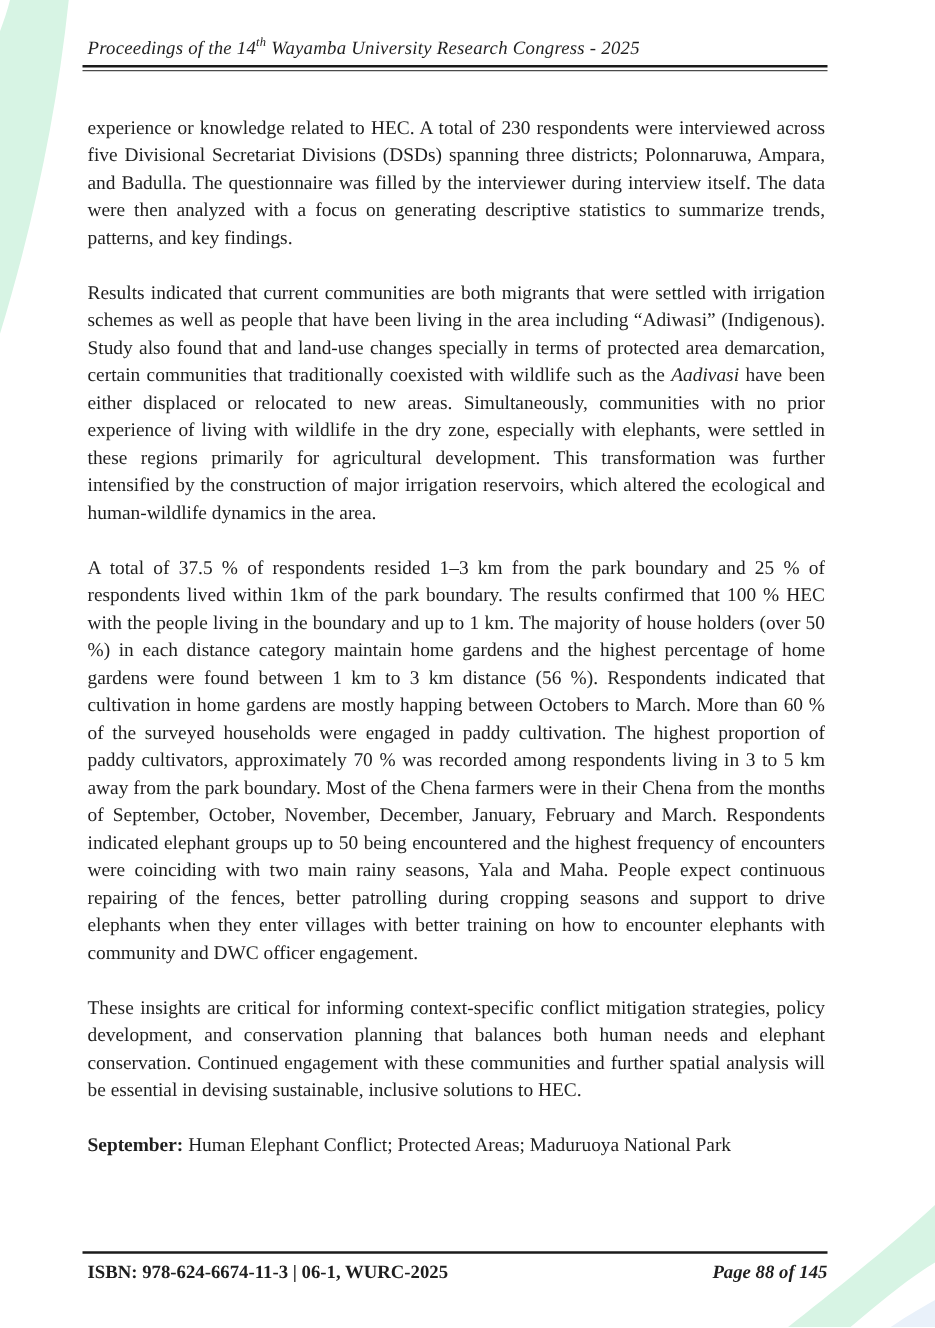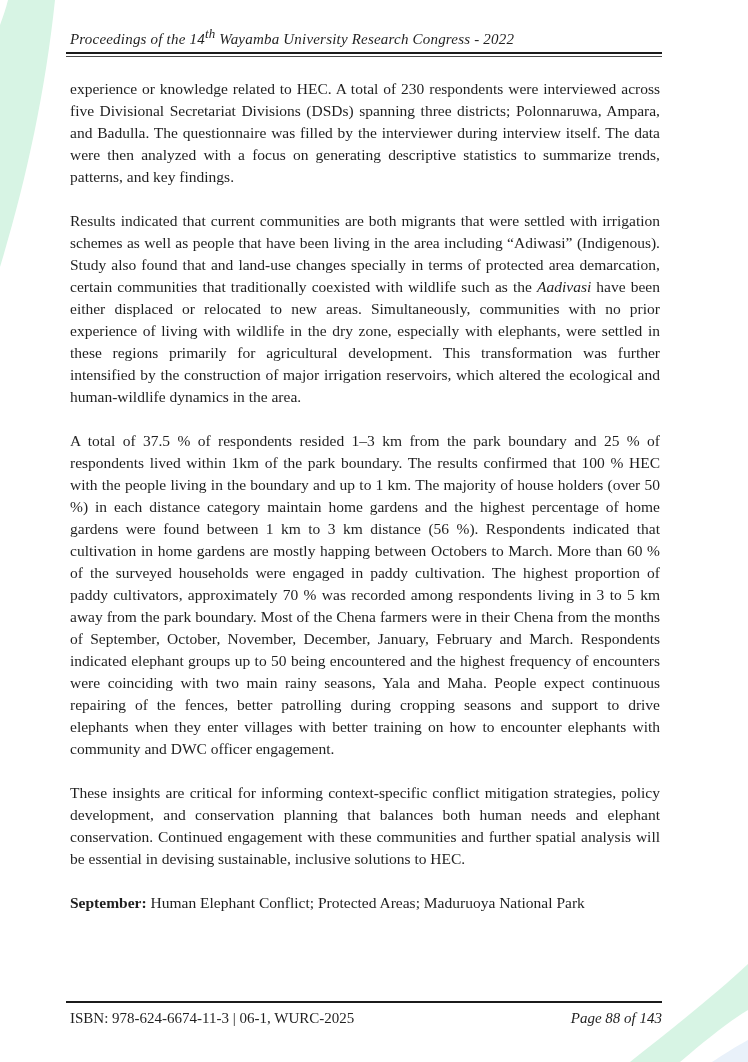--- a/index.html
+++ b/index.html
@@ -32,52 +32,53 @@
     z-index: 1;
   }
   .header-title {
     font-style: italic;
     font-size: 15px;
     line-height: 18px;
     padding-left: 4px;
     letter-spacing: 0.2px;
   }
   .header-title sup {
-    font-size: 13px;
+    font-size: 10px;
     line-height: 0;
   }
   .header-rule {
     margin-top: 4px;
     height: 2px;
     border-top: 2px solid #1b1b1b;
     border-bottom: 1px solid #4a4a4a;
   }
 
   .body-text {
     position: absolute;
-    top: 78px;
+    top: 92px;
     left: 70px;
     width: 590px;
     z-index: 1;
   }
   .body-text p {
     margin: 0 0 22px 0;
     font-size: 15.5px;
     line-height: 22px;
     text-align: justify;
   }
   .body-text em { font-style: italic; }
   .keywords strong { font-weight: bold; }
 
   .footer {
     position: absolute;
     left: 66px;
     width: 596px;
     top: 1001px;
     z-index: 1;
+    font-weight: bold;
   }
   .footer-rule {
     border-top: 2px solid #1b1b1b;
     height: 0;
   }
   .footer-row {
     margin-top: 7px;
     display: flex;
     justify-content: space-between;
     align-items: baseline;
@@ -96,37 +97,37 @@
   <svg class="corner-svg corner-tl" width="90" height="300" viewBox="0 0 90 300" aria-hidden="true">
     <path d="M8,0 L55,0 C45,95 25,185 0,267 L0,25 C3,17 6,8 8,0 Z" fill="#d7f4e4"></path>
   </svg>
 
   <svg class="corner-svg corner-br" width="170" height="210" viewBox="0 0 170 210" aria-hidden="true">
     <path d="M170,112 C138,142 90,180 52,210 L102,210 C128,188 150,170 170,158 Z" fill="#d7f4e4"></path>
     <path d="M170,188 C154,197 146,202 134,210 L170,210 Z" fill="#e9f1fa"></path>
   </svg>
 
   <div class="header">
-    <div class="header-title"><span>Proceedings of the 14</span><sup>th</sup><span> Wayamba University Research Congress - 2022</span></div>
+    <div class="header-title"><span>Proceedings of the 14</span><sup>th</sup><span> Wayamba University Research Congress - 2025</span></div>
     <div class="header-rule"></div>
   </div>
 
   <div class="body-text">
     <p>experience or knowledge related to HEC. A total of 230 respondents were interviewed across five Divisional Secretariat Divisions (DSDs) spanning three districts; Polonnaruwa, Ampara, and Badulla. The questionnaire was filled by the interviewer during interview itself. The data were then analyzed with a focus on generating descriptive statistics to summarize trends, patterns, and key findings.</p>
 
     <p><span>Results indicated that current communities are both migrants that were settled with irrigation schemes as well as people that have been living in the area including “Adiwasi” (Indigenous). Study also found that and land-use changes specially in terms of protected area demarcation, certain communities that traditionally coexisted with wildlife such as the </span><em>Aadivasi</em><span> have been either displaced or relocated to new areas. Simultaneously, communities with no prior experience of living with wildlife in the dry zone, especially with elephants, were settled in these regions primarily for agricultural development. This transformation was further intensified by the construction of major irrigation reservoirs, which altered the ecological and human-wildlife dynamics in the area.</span></p>
 
     <p>A total of 37.5 % of respondents resided 1–3 km from the park boundary and 25 % of respondents lived within 1km of the park boundary. The results confirmed that 100 % HEC with the people living in the boundary and up to 1 km. The majority of house holders (over 50 %) in each distance category maintain home gardens and the highest percentage of home gardens were found between 1 km to 3 km distance (56 %). Respondents indicated that cultivation in home gardens are mostly happing between Octobers to March. More than 60 % of the surveyed households were engaged in paddy cultivation. The highest proportion of paddy cultivators, approximately 70 % was recorded among respondents living in 3 to 5 km away from the park boundary. Most of the Chena farmers were in their Chena from the months of September, October, November, December, January, February and March. Respondents indicated elephant groups up to 50 being encountered and the highest frequency of encounters were coinciding with two main rainy seasons, Yala and Maha. People expect continuous repairing of the fences, better patrolling during cropping seasons and support to drive elephants when they enter villages with better training on how to encounter elephants with community and DWC officer engagement.</p>
 
     <p>These insights are critical for informing context-specific conflict mitigation strategies, policy development, and conservation planning that balances both human needs and elephant conservation. Continued engagement with these communities and further spatial analysis will be essential in devising sustainable, inclusive solutions to HEC.</p>
 
     <p class="keywords"><strong>September:</strong><span> Human Elephant Conflict; Protected Areas; Maduruoya National Park</span></p>
   </div>
 
   <div class="footer">
     <div class="footer-rule"></div>
     <div class="footer-row">
       <span>ISBN: 978-624-6674-11-3 | 06-1, WURC-2025</span>
-      <span class="pagenum">Page 88 of 143</span>
+      <span class="pagenum">Page 88 of 145</span>
     </div>
   </div>
 
 </div>
 
 </body></html>

